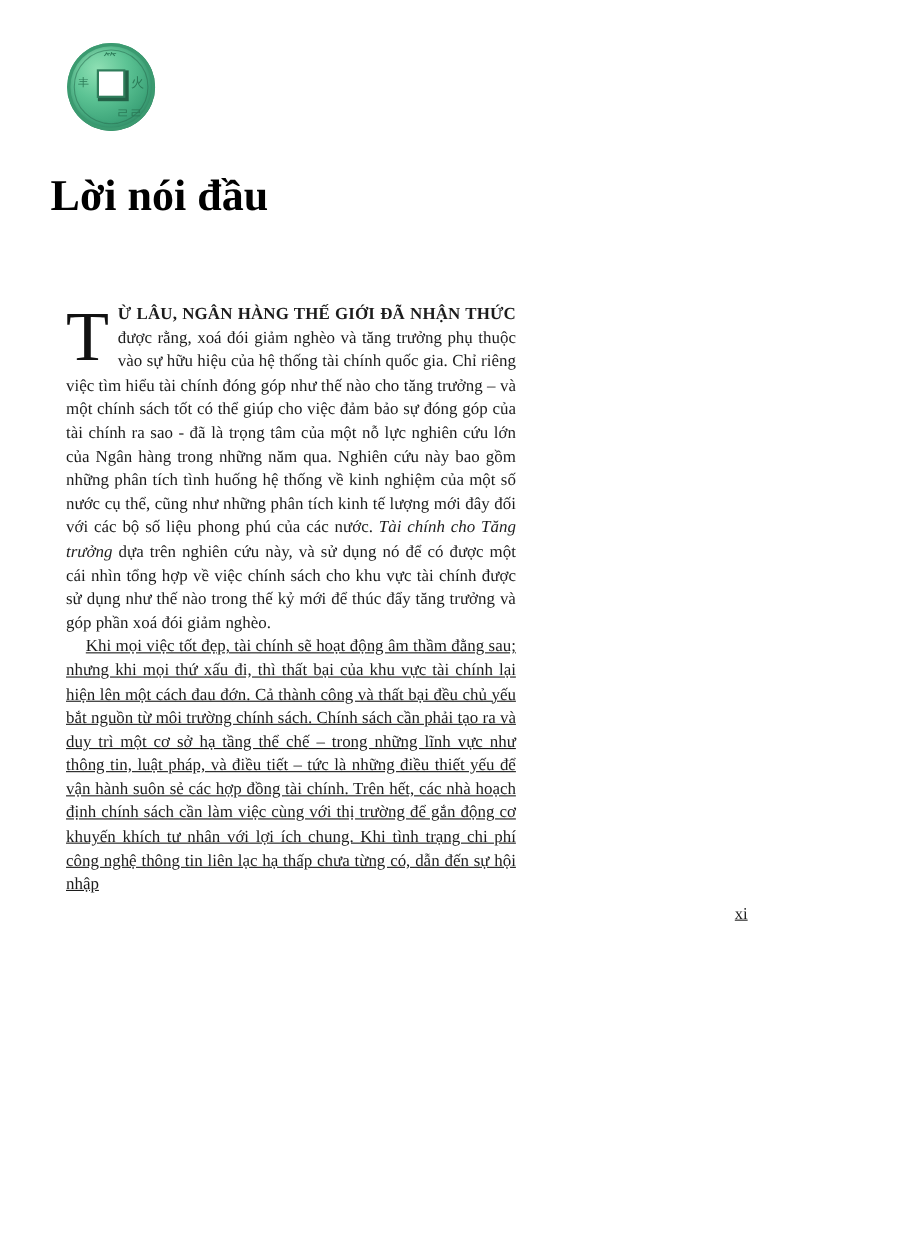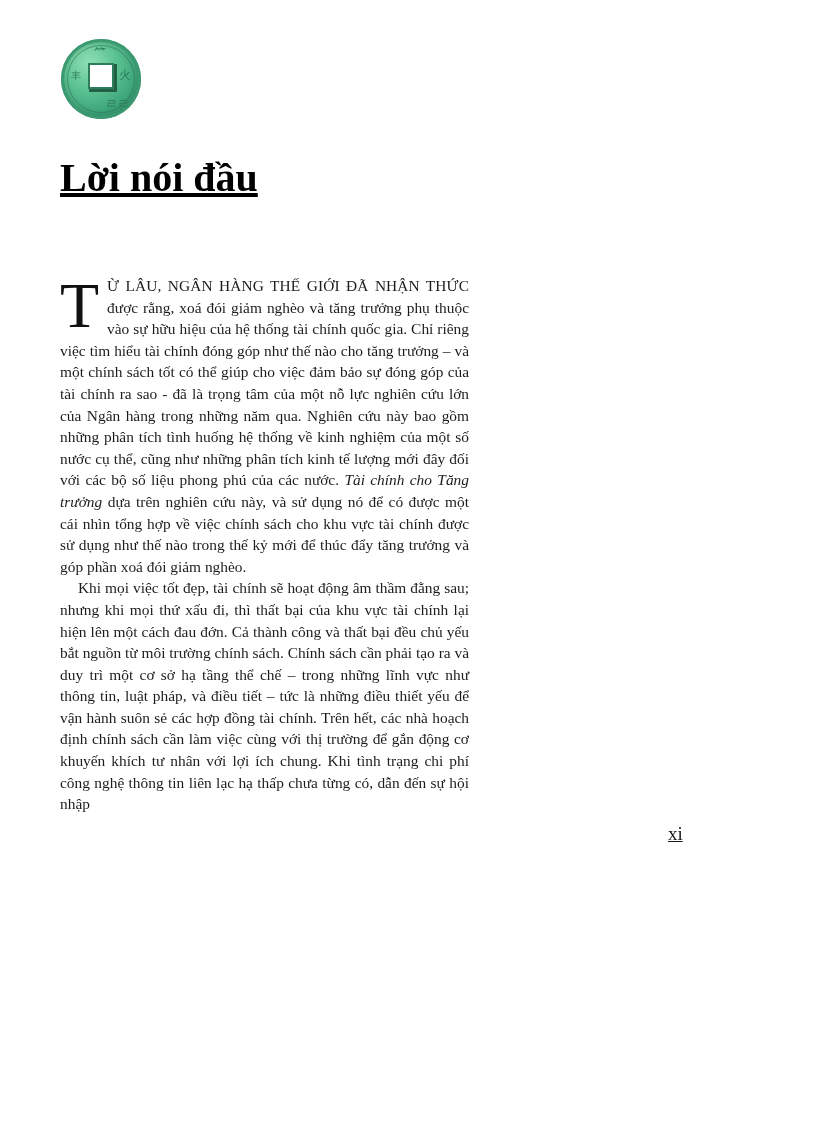--- a/index.html
+++ b/index.html
@@ -48,72 +48,73 @@
     font-size: 12px;
     line-height: 1;
   }
   .coin .g-top { left: 33px; top: 8px; }
   .coin .g-bottom { left: 44px; top: 58px; font-size: 13px; letter-spacing: -1px; }
   .coin .g-left { left: 10px; top: 32px; font-size: 10px; }
   .coin .g-right { left: 58px; top: 30px; font-size: 12px; }
 
   .title {
     position: absolute;
-    left: 60px;
+    left: 46px;
     top: 150px;
     margin: 0;
     font-family: "Liberation Serif", serif;
     font-weight: bold;
     font-size: 40px;
     line-height: 56px;
     color: #000000;
     letter-spacing: 0px;
-    text-decoration: underline;
   }
 
   .body-text {
     position: absolute;
     left: 60px;
     top: 275px;
     width: 409px;
     font-family: "Liberation Serif", serif;
     font-size: 15.4px;
     line-height: 21.6px;
     text-align: justify;
     color: #1c1c1c;
   }
   .body-text p {
     margin: 0;
   }
   .body-text p.indent {
     text-indent: 18px;
+    text-decoration: underline;
   }
   .dropcap {
     float: left;
     font-family: "Liberation Serif", serif;
     font-size: 64px;
     line-height: 54px;
     height: 58px;
     margin: 4px 8px 0 0;
     padding: 0;
     color: #111111;
   }
   .smallcaps-lead {
     letter-spacing: 0.1px;
+    font-weight: bold;
   }
   em {
     font-style: italic;
   }
 
   .page-number {
     position: absolute;
     left: 668px;
     top: 823px;
     font-family: "Liberation Serif", serif;
-    font-size: 19px;
+    font-size: 15px;
     color: #1a1a1a;
     text-decoration: underline;
   }
 </style>
 </head>
 <body>
 
 <div class="coin">
   <div class="rim"></div>
   <span class="glyph g-top">⺮</span>

